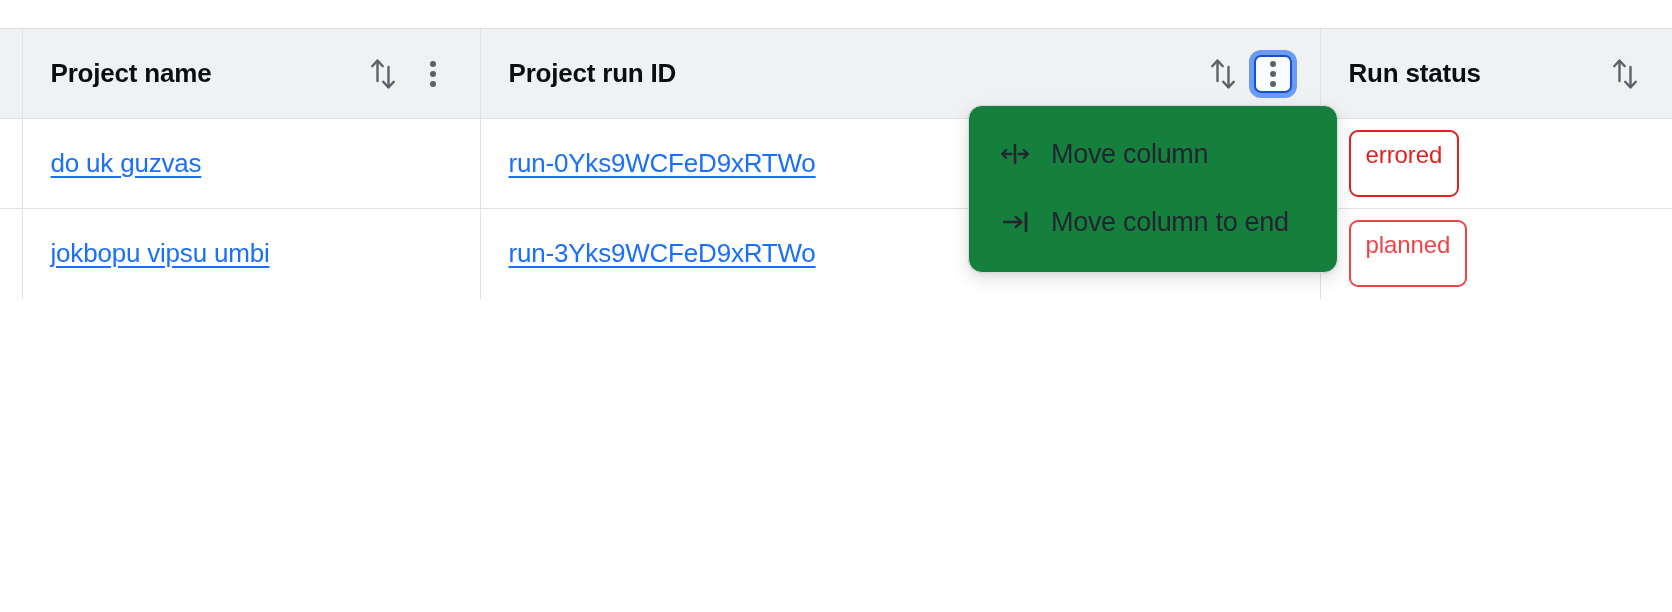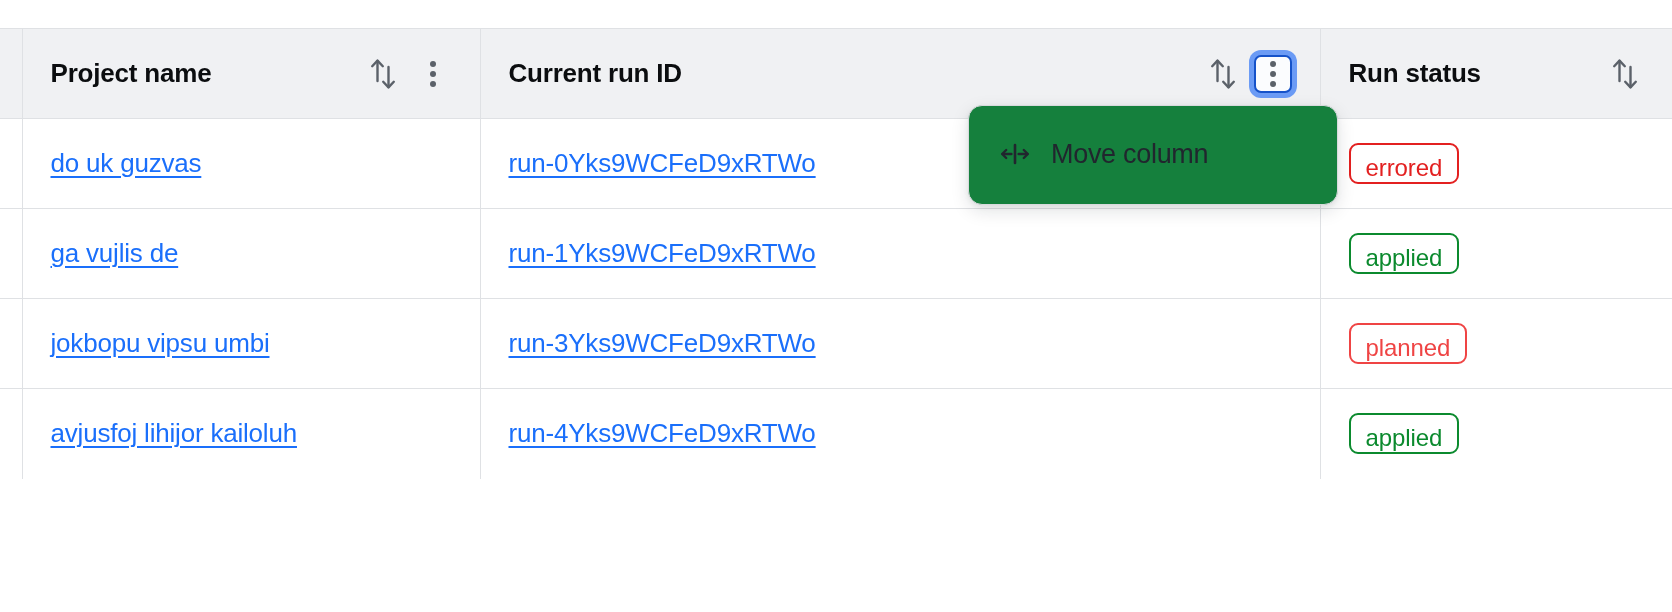--- a/index.html
+++ b/index.html
@@ -85,21 +85,21 @@
     text-underline-offset: 4px;
     text-decoration-thickness: 2px;
     white-space: nowrap;
     letter-spacing: -0.2px;
   }
 
   .badge {
     display: inline-block;
     font-size: 24px;
     line-height: 1;
-    padding: 11px 15px 2px;
+    padding: 11px 15px 28px;
     border-radius: 9px;
     border: 2px solid currentColor;
     white-space: nowrap;
     letter-spacing: -0.1px;
   }
   .badge.errored { color: #e32020; }
   .badge.applied { color: #0b8a2e; }
   .badge.planned { color: #ef4444; }
 
   
@@ -175,21 +175,21 @@
                   <i></i>
                     <i></i>
                     <i></i>
                 </span>
               </span>
             </div>
           </th>
 
           <th>
             <div class="th-inner">
-              <span class="th-label">Current run ID</span>
+              <span class="th-label">Project run ID</span>
               <span class="th-spacer"></span>
 
               <span class="icon-btn sort">
                 <span class="sort-ico">
                   <svg class="up" width="15" height="25" viewBox="0 0 15 25" aria-hidden="true">
                     <path d="M7.5 23 L7.5 3" stroke="#5b6169" stroke-width="2.4" stroke-linecap="round" fill="none"></path>
                     <path d="M2.2 8.2 L7.5 2.6 L12.8 8.2" stroke="#5b6169" stroke-width="2.4" stroke-linecap="round" stroke-linejoin="round" fill="none"></path>
                   </svg>
                   <svg class="dn" width="15" height="25" viewBox="0 0 15 25" aria-hidden="true">
                     <path d="M7.5 2 L7.5 22" stroke="#5b6169" stroke-width="2.4" stroke-linecap="round" fill="none"></path>
@@ -237,75 +237,61 @@
             <a class="cell-link" href="#">do uk guzvas</a>
           </td>
           <td>
             <a class="cell-link" href="#">run-0Yks9WCFeD9xRTWo</a>
           </td>
           <td>
             <span class="badge errored">errored</span>
           </td>
         </tr>
 
+
+
         <tr>
           <td class="gutter"></td>
           <td>
-            <a class="cell-link" href="#">ga vujlis de</a>
-          </td>
-          <td>
-            <a class="cell-link" href="#">run-1Yks9WCFeD9xRTWo</a>
-          </td>
-          <td>
-            <span class="badge applied">applied</span>
+            <a class="cell-link" href="#">jokbopu vipsu umbi</a>
+          </td>
+          <td>
+            <a class="cell-link" href="#">run-3Yks9WCFeD9xRTWo</a>
+          </td>
+          <td>
+            <span class="badge planned">planned</span>
           </td>
         </tr>
 
-
-        <tr>
-          <td class="gutter"></td>
-          <td>
-            <a class="cell-link" href="#">jokbopu vipsu umbi</a>
-          </td>
-          <td>
-            <a class="cell-link" href="#">run-3Yks9WCFeD9xRTWo</a>
-          </td>
-          <td>
-            <span class="badge planned">planned</span>
-          </td>
-        </tr>
-
-        <tr>
-          <td class="gutter"></td>
-          <td>
-            <a class="cell-link" href="#">avjusfoj lihijor kailoluh</a>
-          </td>
-          <td>
-            <a class="cell-link" href="#">run-4Yks9WCFeD9xRTWo</a>
-          </td>
-          <td>
-            <span class="badge applied">applied</span>
-          </td>
-        </tr>
       </tbody>
     </table>
   </div>
 
   <div class="menu">
 
     <div class="menu-item">
       <span class="mi-icon">
         <svg width="30" height="24" viewBox="0 0 30 24" aria-hidden="true">
           <path d="M15 3 L15 21" stroke="#21262e" stroke-width="2.6" stroke-linecap="round"></path>
           <path d="M11.4 12 L2.6 12" stroke="#21262e" stroke-width="2.4" stroke-linecap="round"></path>
           <path d="M6.2 8 L2.2 12 L6.2 16" stroke="#21262e" stroke-width="2.4" stroke-linecap="round" stroke-linejoin="round" fill="none"></path>
           <path d="M18.6 12 L27.4 12" stroke="#21262e" stroke-width="2.4" stroke-linecap="round"></path>
           <path d="M23.8 8 L27.8 12 L23.8 16" stroke="#21262e" stroke-width="2.4" stroke-linecap="round" stroke-linejoin="round" fill="none"></path>
         </svg>
       </span>
       <span class="mi-label">Move column</span>
     </div>
 
 
+    <div class="menu-item">
+      <span class="mi-icon">
+        <svg width="30" height="24" viewBox="0 0 30 24" aria-hidden="true">
+          <path d="M26 3 L26 21" stroke="#21262e" stroke-width="2.8" stroke-linecap="round"></path>
+          <path d="M4 12 L21 12" stroke="#21262e" stroke-width="2.4" stroke-linecap="round"></path>
+          <path d="M15.6 6.8 L21.4 12 L15.6 17.2" stroke="#21262e" stroke-width="2.4" stroke-linecap="round" stroke-linejoin="round" fill="none"></path>
+        </svg>
+      </span>
+      <span class="mi-label">Move column to end</span>
+    </div>
 
   </div>
 
 </div>
 
 </body></html>

